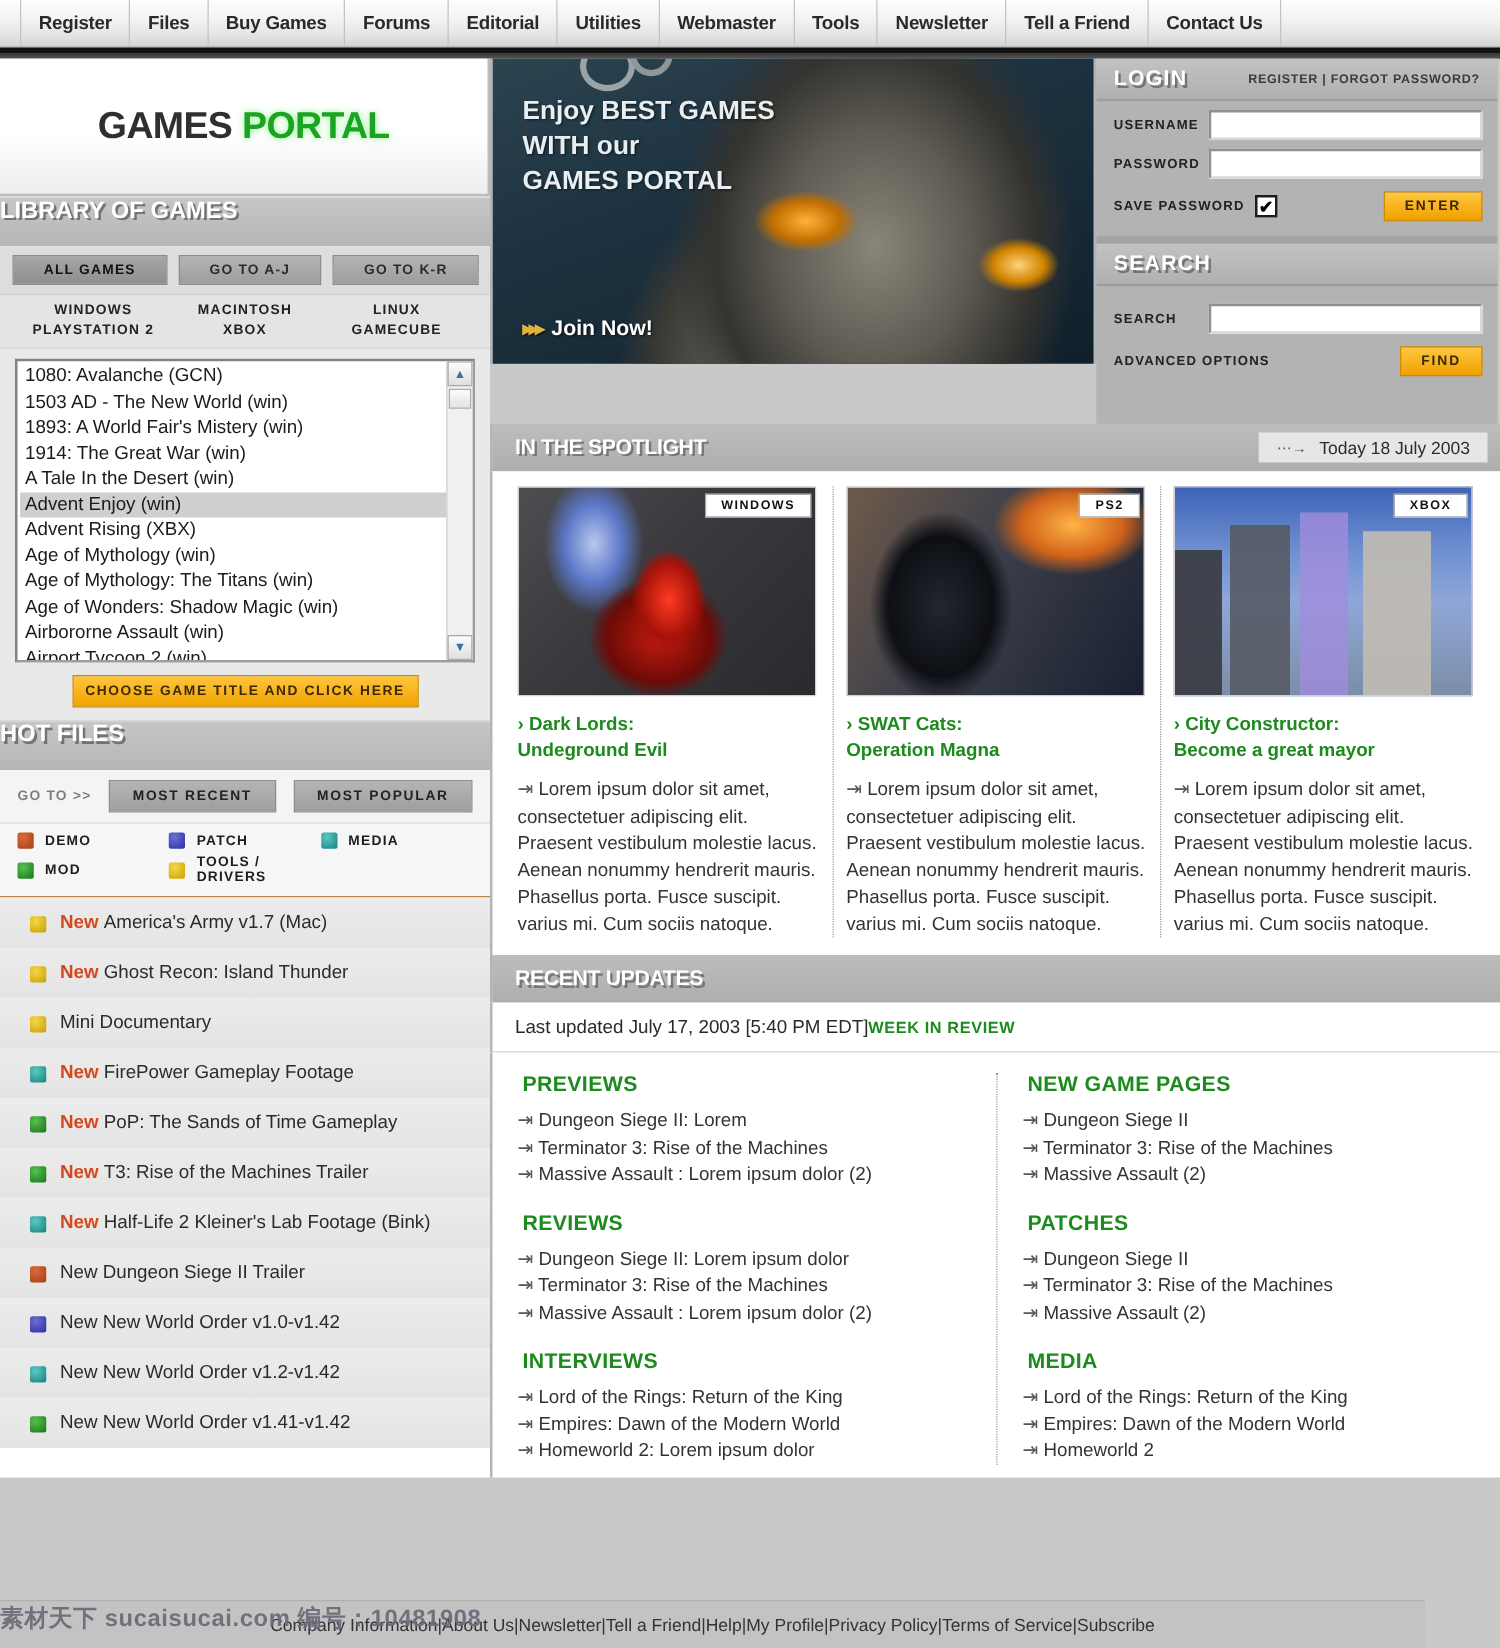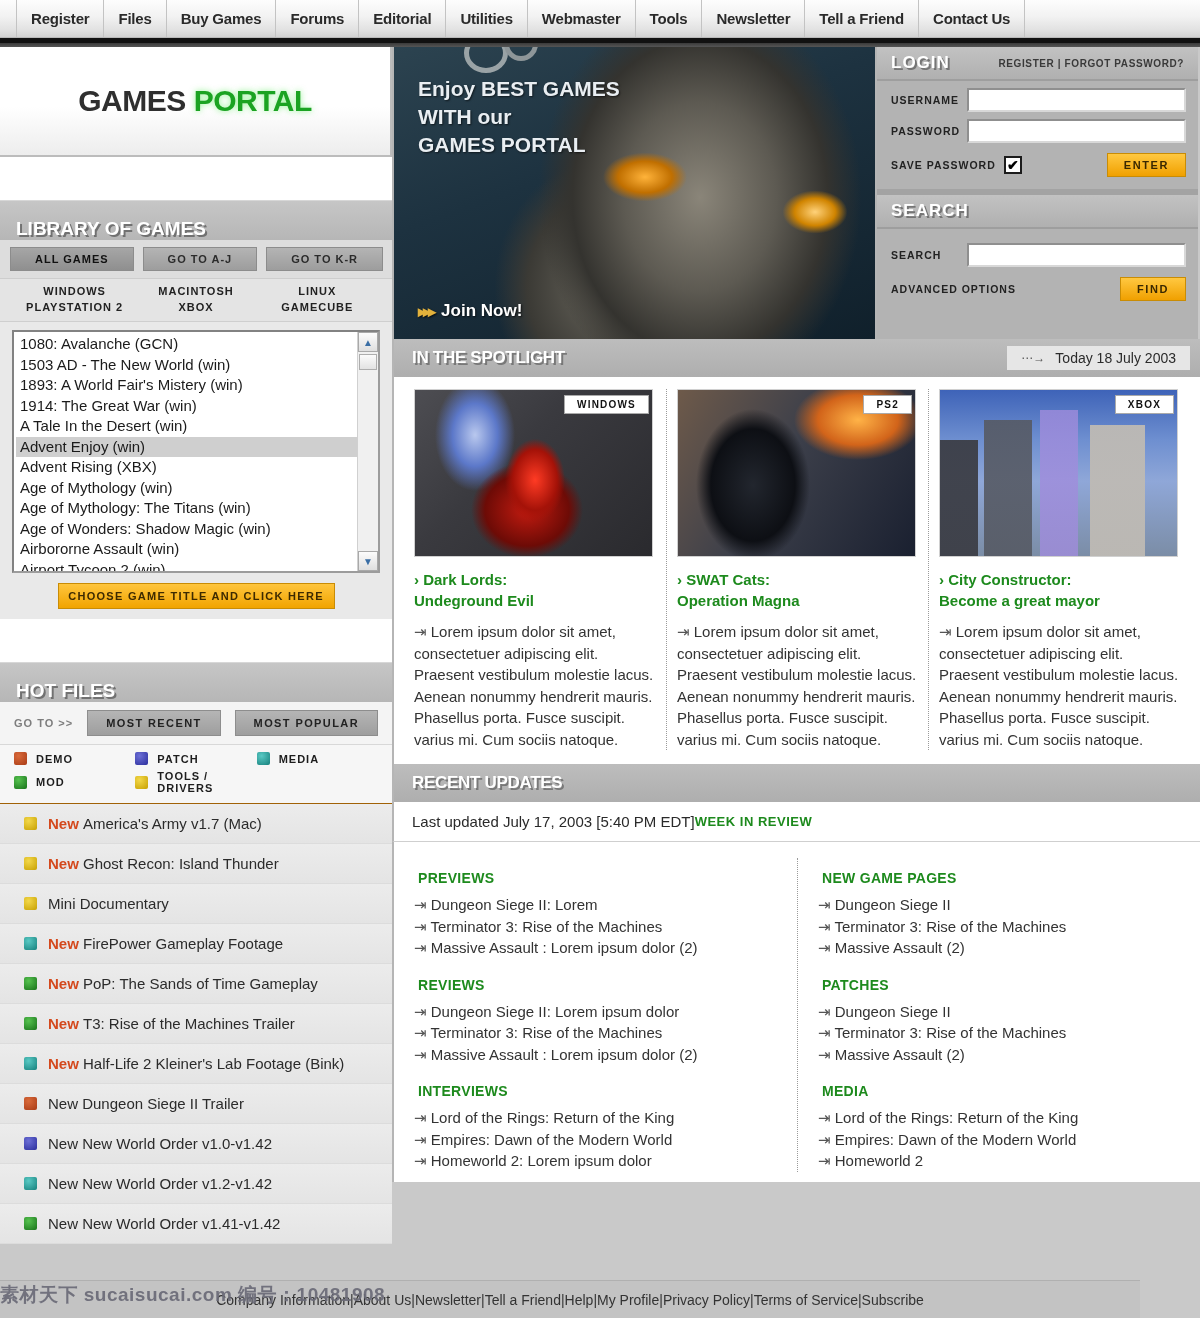--- a/index.html
+++ b/index.html
@@ -48,24 +48,22 @@
     border-right: 2px solid #bcbcbc;
   }
   .logo-text { font-size: 30px; font-weight: bold; letter-spacing: -0.5px; }
   .logo-a { color: #2f2f2f; }
   .logo-b { color: #1ba322; text-shadow: 0 0 6px rgba(60,230,60,.55); }
 
   
   .sect-bar {
     height: 40px;
     background: linear-gradient(to bottom, #c6c6c6 0%, #b6b6b6 100%);
-    display: flex; align-items: flex-end;
-    padding-left: 16px;
+    display: flex; align-items: flex-start;
     border-top: 1px solid #d7d7d7;
-    margin-top: 43px;
   }
   .sect-title {
     color: #fff; font-size: 19px; font-weight: bold;
     letter-spacing: 0px;
     text-shadow: 2px 2px 0 rgba(90,90,90,.75);
   }
 
   
   .libbtns {
     background: #ddd;
@@ -159,37 +157,37 @@
   .cube { width: 13px; height: 13px; display:inline-block; position: relative; flex:0 0 auto;}
   .cube:before{content:"";position:absolute;inset:0;border-radius:2px;}
   .cube.red:before{background:radial-gradient(circle at 35% 30%,#d96a3a,#a93b16);}
   .cube.green:before{background:radial-gradient(circle at 35% 30%,#56c24f,#18721a);}
   .cube.blue:before{background:radial-gradient(circle at 35% 30%,#6c6fd6,#2b2e9c);}
   .cube.yellow:before{background:radial-gradient(circle at 35% 30%,#f3d84a,#c7a000);}
   .cube.teal:before{background:radial-gradient(circle at 35% 30%,#59c9c4,#16807c);}
 
   .hotlist { background: #ebebeb; }
   .hotrow {
-    display: flex; align-items: center; gap: 11px;
+    display: flex; align-items: flex-end; gap: 11px;
     padding: 11px 14px 11px 24px;
     border-bottom: 1px solid #dcdcdc;
     font-size: 15px; color: #2b2b2b; cursor: pointer;
     background: linear-gradient(to bottom,#ececec,#e4e4e4);
   }
   .hotrow .new { color: #d4491d; font-weight: bold; }
   .subscribe {
     padding: 14px 14px 16px 24px;
     color: #1c2f9e; font-size: 15px; line-height: 19px;
     background: #eaeaea; cursor: pointer;
   }
 
   
   .topright { display: flex; height: 292px; }
   .banner {
-    width: 485px; height: 292px; position: relative; overflow: hidden;
+    width: 485px; height: 244px; position: relative; overflow: hidden;
     background: linear-gradient(160deg,#2c4350 0%,#1d3240 40%,#10202b 100%);
     border-left: 2px solid #b5b5b5; border-right: 2px solid #b5b5b5;
   }
   .banner .armor {
     position: absolute; right: -30px; top: -20px; width: 420px; height: 360px;
     background:
       radial-gradient(ellipse 60px 35px at 160px 150px, #ffb33a 0%, #c06f00 45%, rgba(120,70,0,0) 70%),
       radial-gradient(ellipse 45px 30px at 330px 185px, #ffd27a 0%, #d08400 45%, rgba(120,70,0,0) 72%),
       radial-gradient(ellipse 170px 210px at 215px 170px, #8a8579 0%, #5d5a52 45%, #34332f 75%, rgba(25,25,25,0) 95%),
       radial-gradient(ellipse 130px 150px at 120px 260px, #6a675e 0%, #3b3a35 60%, rgba(20,20,20,0) 85%);
@@ -342,22 +340,22 @@
     display:flex; align-items:center; justify-content:flex-start;
     padding: 11px 16px 11px 18px;
     border-bottom: 1px solid #cfcfcf;
     font-size: 15px; color:#2a2a2a;
   }
   .ru-sub .wir { color:#1d8a1d; font-size:13px; font-weight:bold; letter-spacing:.5px; cursor:pointer;}
   .ru-cols { display:flex; background:#fff; border-left:2px solid #b5b5b5; padding: 16px 0 10px; }
   .ru-col { width: 403px; padding: 0 20px; }
   .ru-col.second { border-left: 1px dotted #9a9a9a; }
   .ru-h {
-    color:#1d8a1d; font-size:14px; font-weight:bold; letter-spacing:.3px;
-    margin: 12px 0 8px 4px;
+    color:#1d8a1d; font-size:17px; font-weight:bold; letter-spacing:.3px;
+    margin: 0 0 8px 4px;
   }
   .ru-h.pad { margin-top: 18px; }
   .ru-li {
     font-size: 15px; color:#333; line-height: 21.5px; cursor:pointer;
     white-space: nowrap;
   }
   .ru-li .a { color:#555; }
 
   
   .footer {

